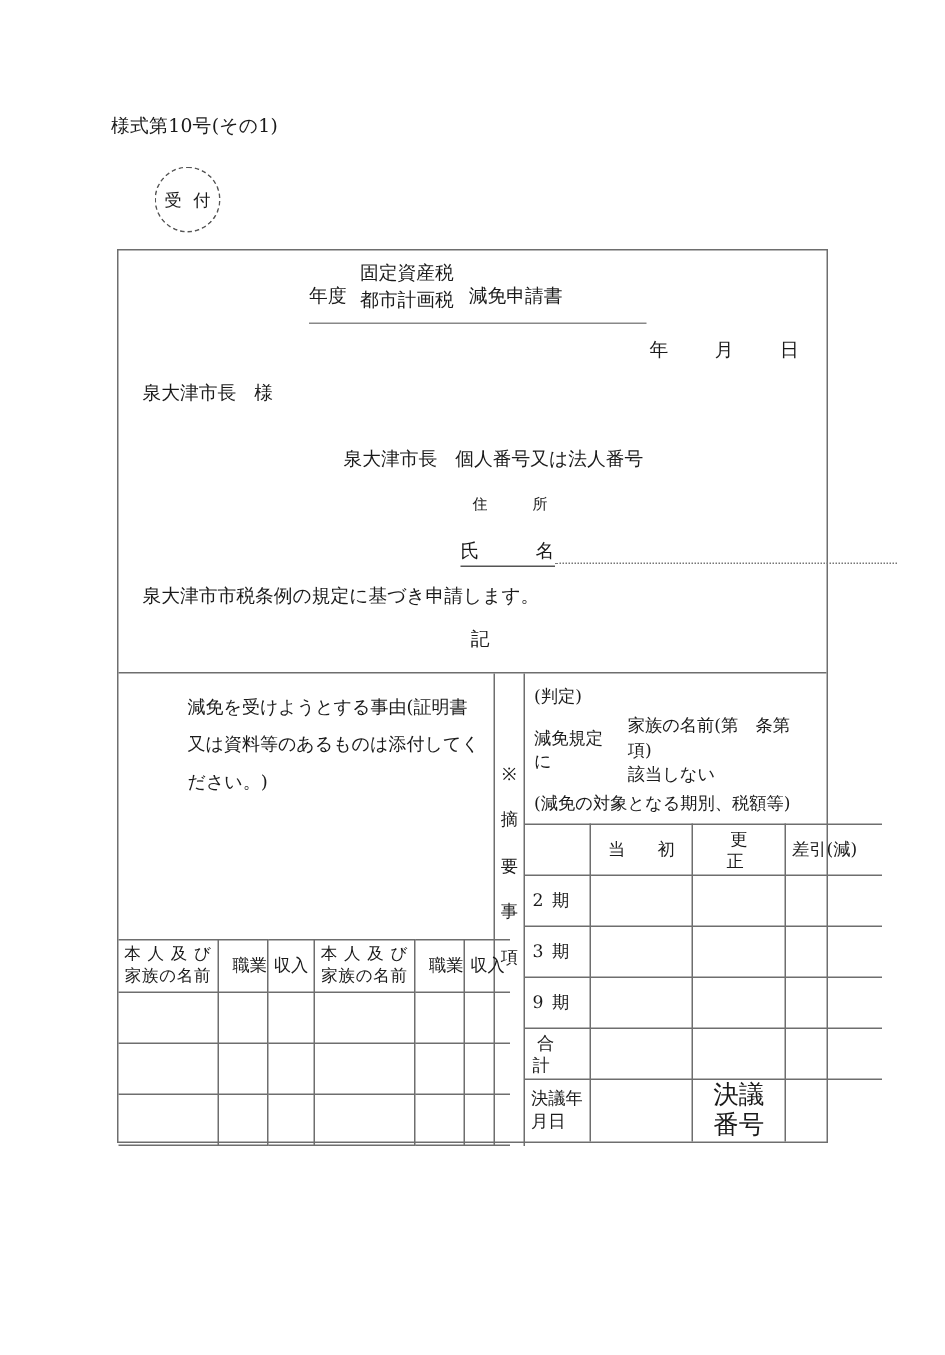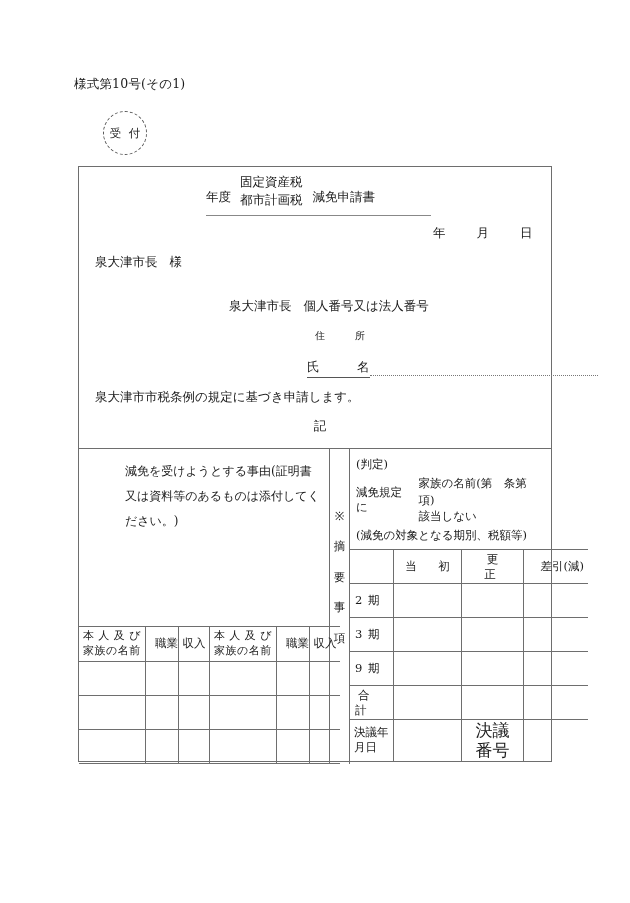--- a/index.html
+++ b/index.html
@@ -289,21 +289,21 @@
     text-align: left;
     padding-left: 5px;
     letter-spacing: 1px;
   }
   #amount-table td.col-head {
     text-align: center;
     letter-spacing: 5px;
     text-indent: 5px;
   }
   #amount-table td.col-head-last {
-    text-align: right;
+    text-align: left;
     letter-spacing: 0;
     text-indent: 0;
   }
   #amount-table td.val-a { width: 59px; }
   #amount-table td.val-b { width: 53px; }
   #amount-table td.val-c { width: 56px; }
   #amount-table td.total-cell { letter-spacing: 3px; text-indent: 3px; }
   #amount-table td.res-date {
     text-align: left;
     font-size: 11.5px;

